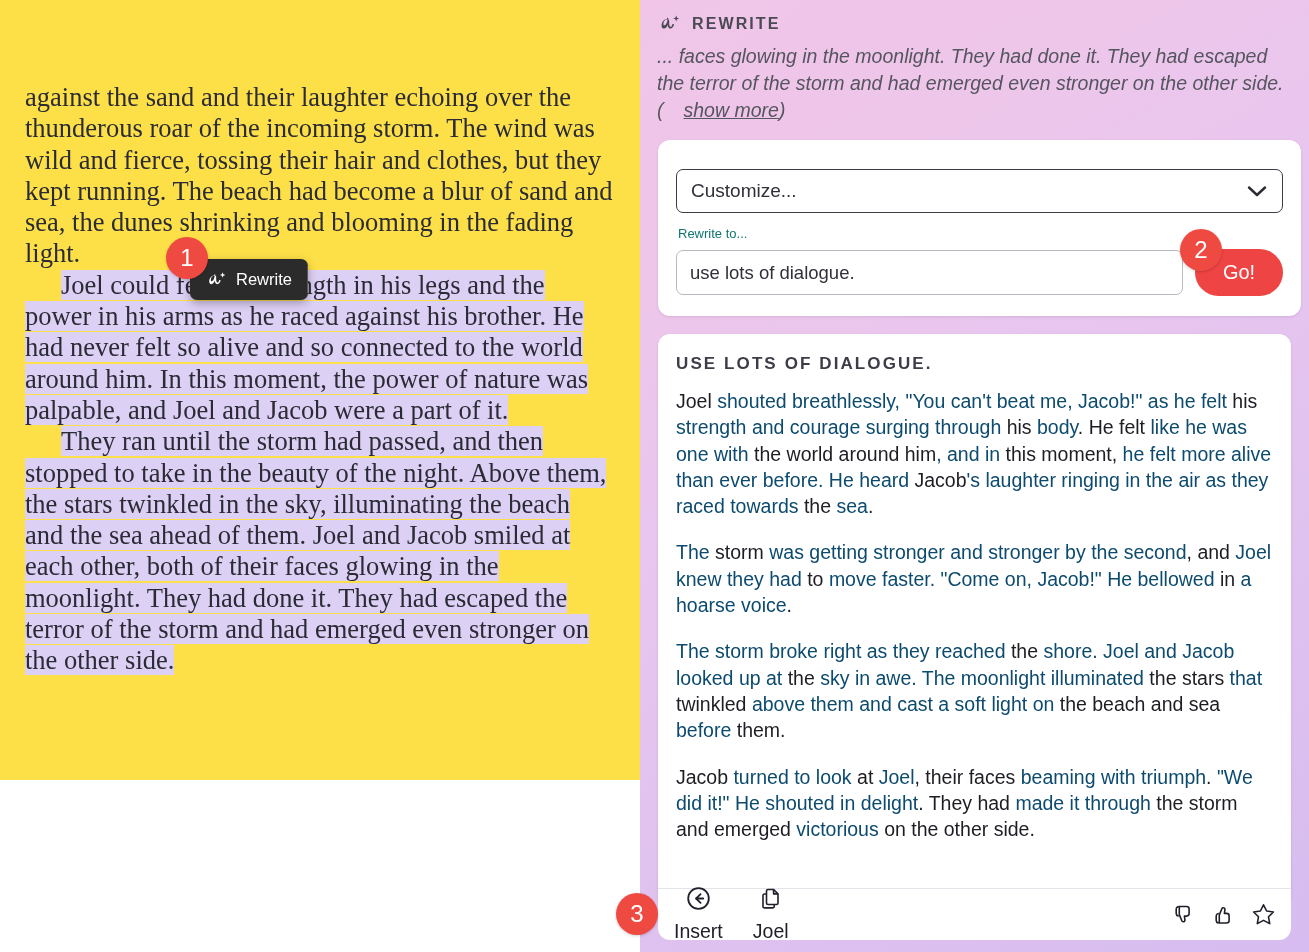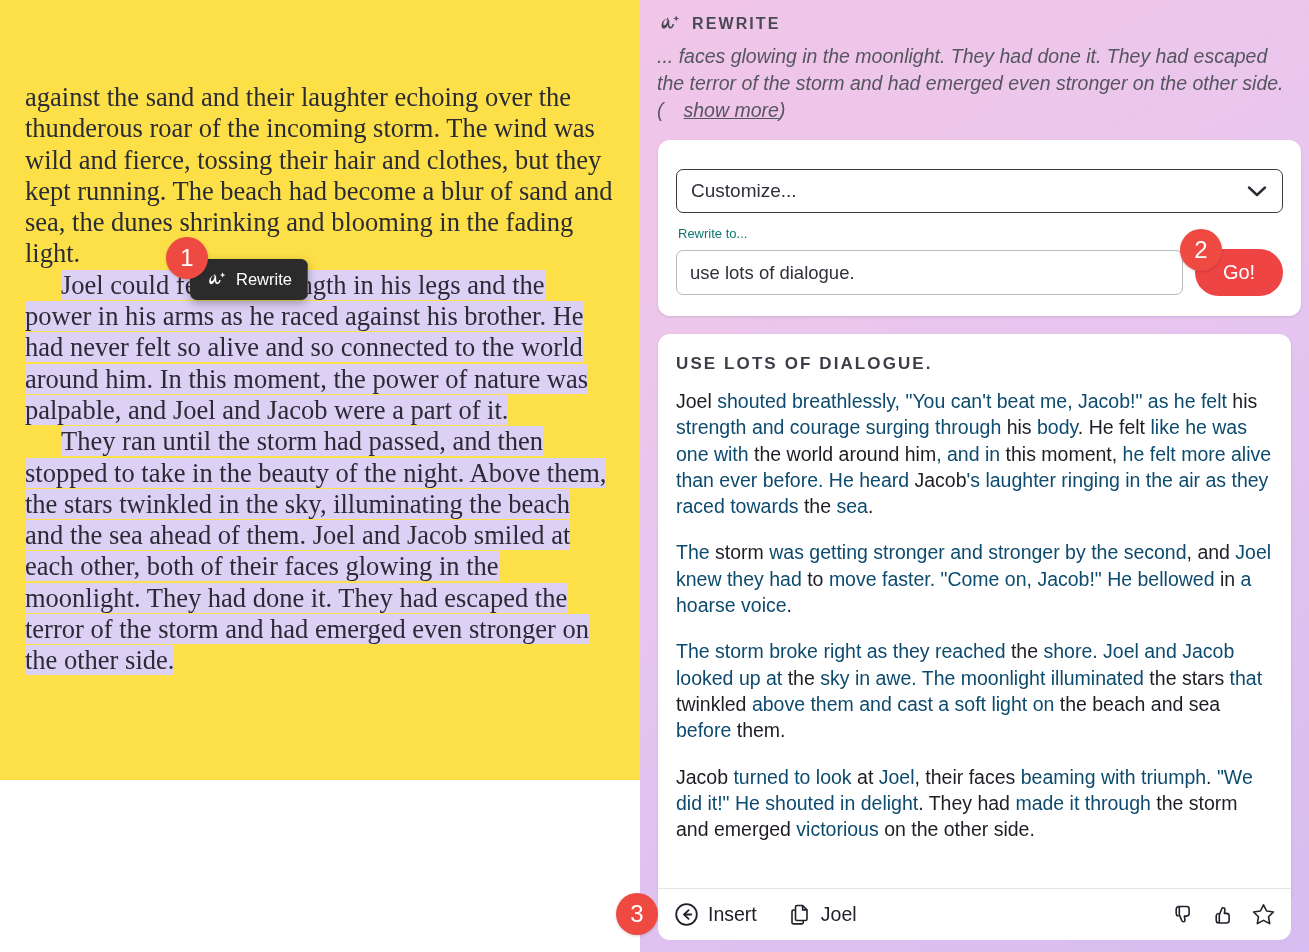--- a/index.html
+++ b/index.html
@@ -236,20 +236,21 @@
   }
   .foot-btn {
     display: flex;
     align-items: center;
     gap: 9px;
     font-size: 19.5px;
     color: #20202a;
     cursor: pointer;
     margin-right: 30px;
     user-select: none;
+    flex-direction: column;
   }
   #foot-right {
     margin-left: auto;
     display: flex;
     align-items: center;
     gap: 14px;
   }
   .foot-icon-btn { cursor: pointer; display:flex; align-items:center; }
 </style>
 </head>

